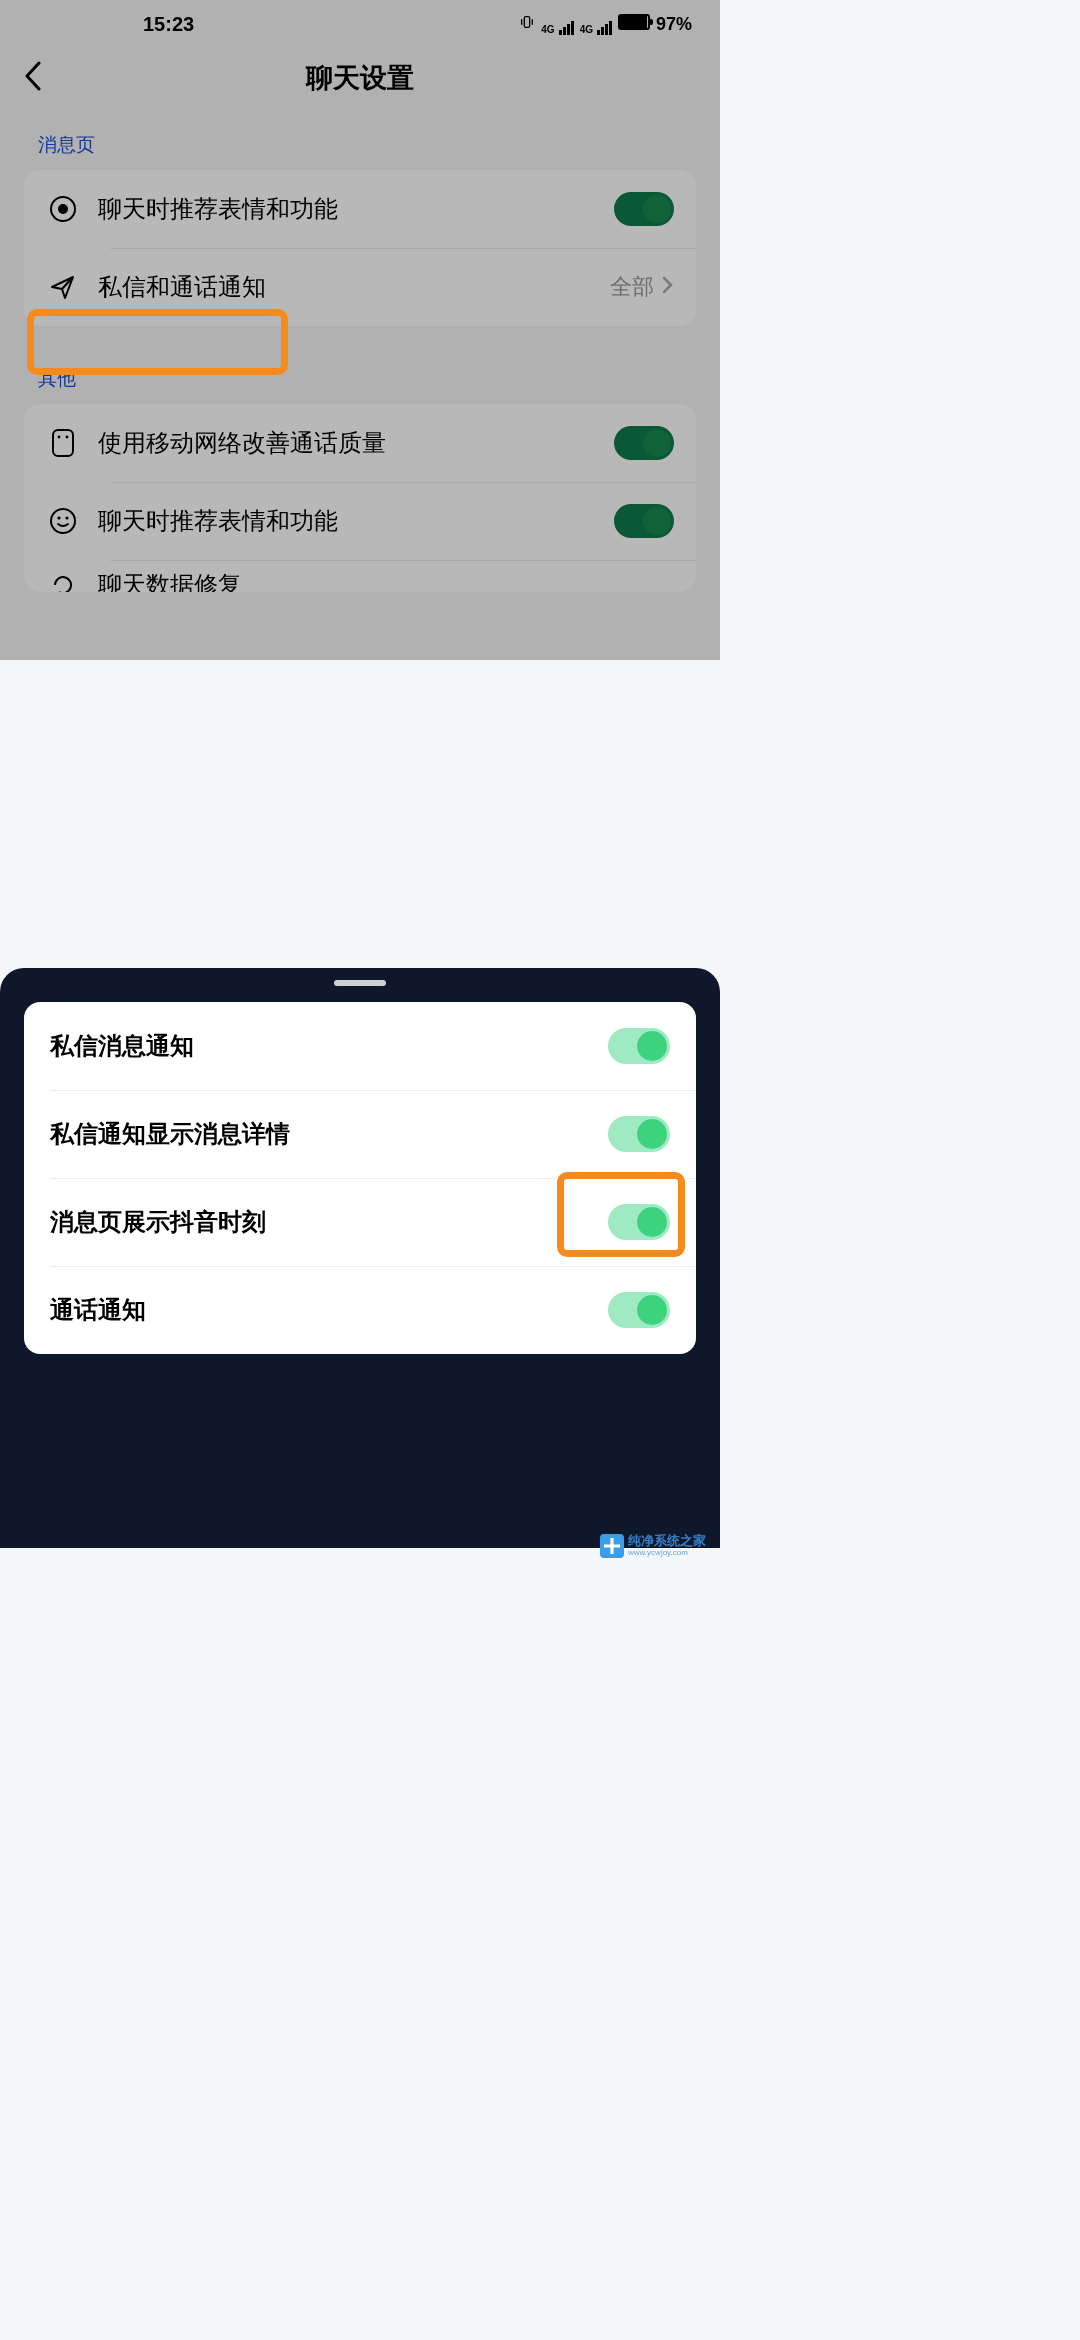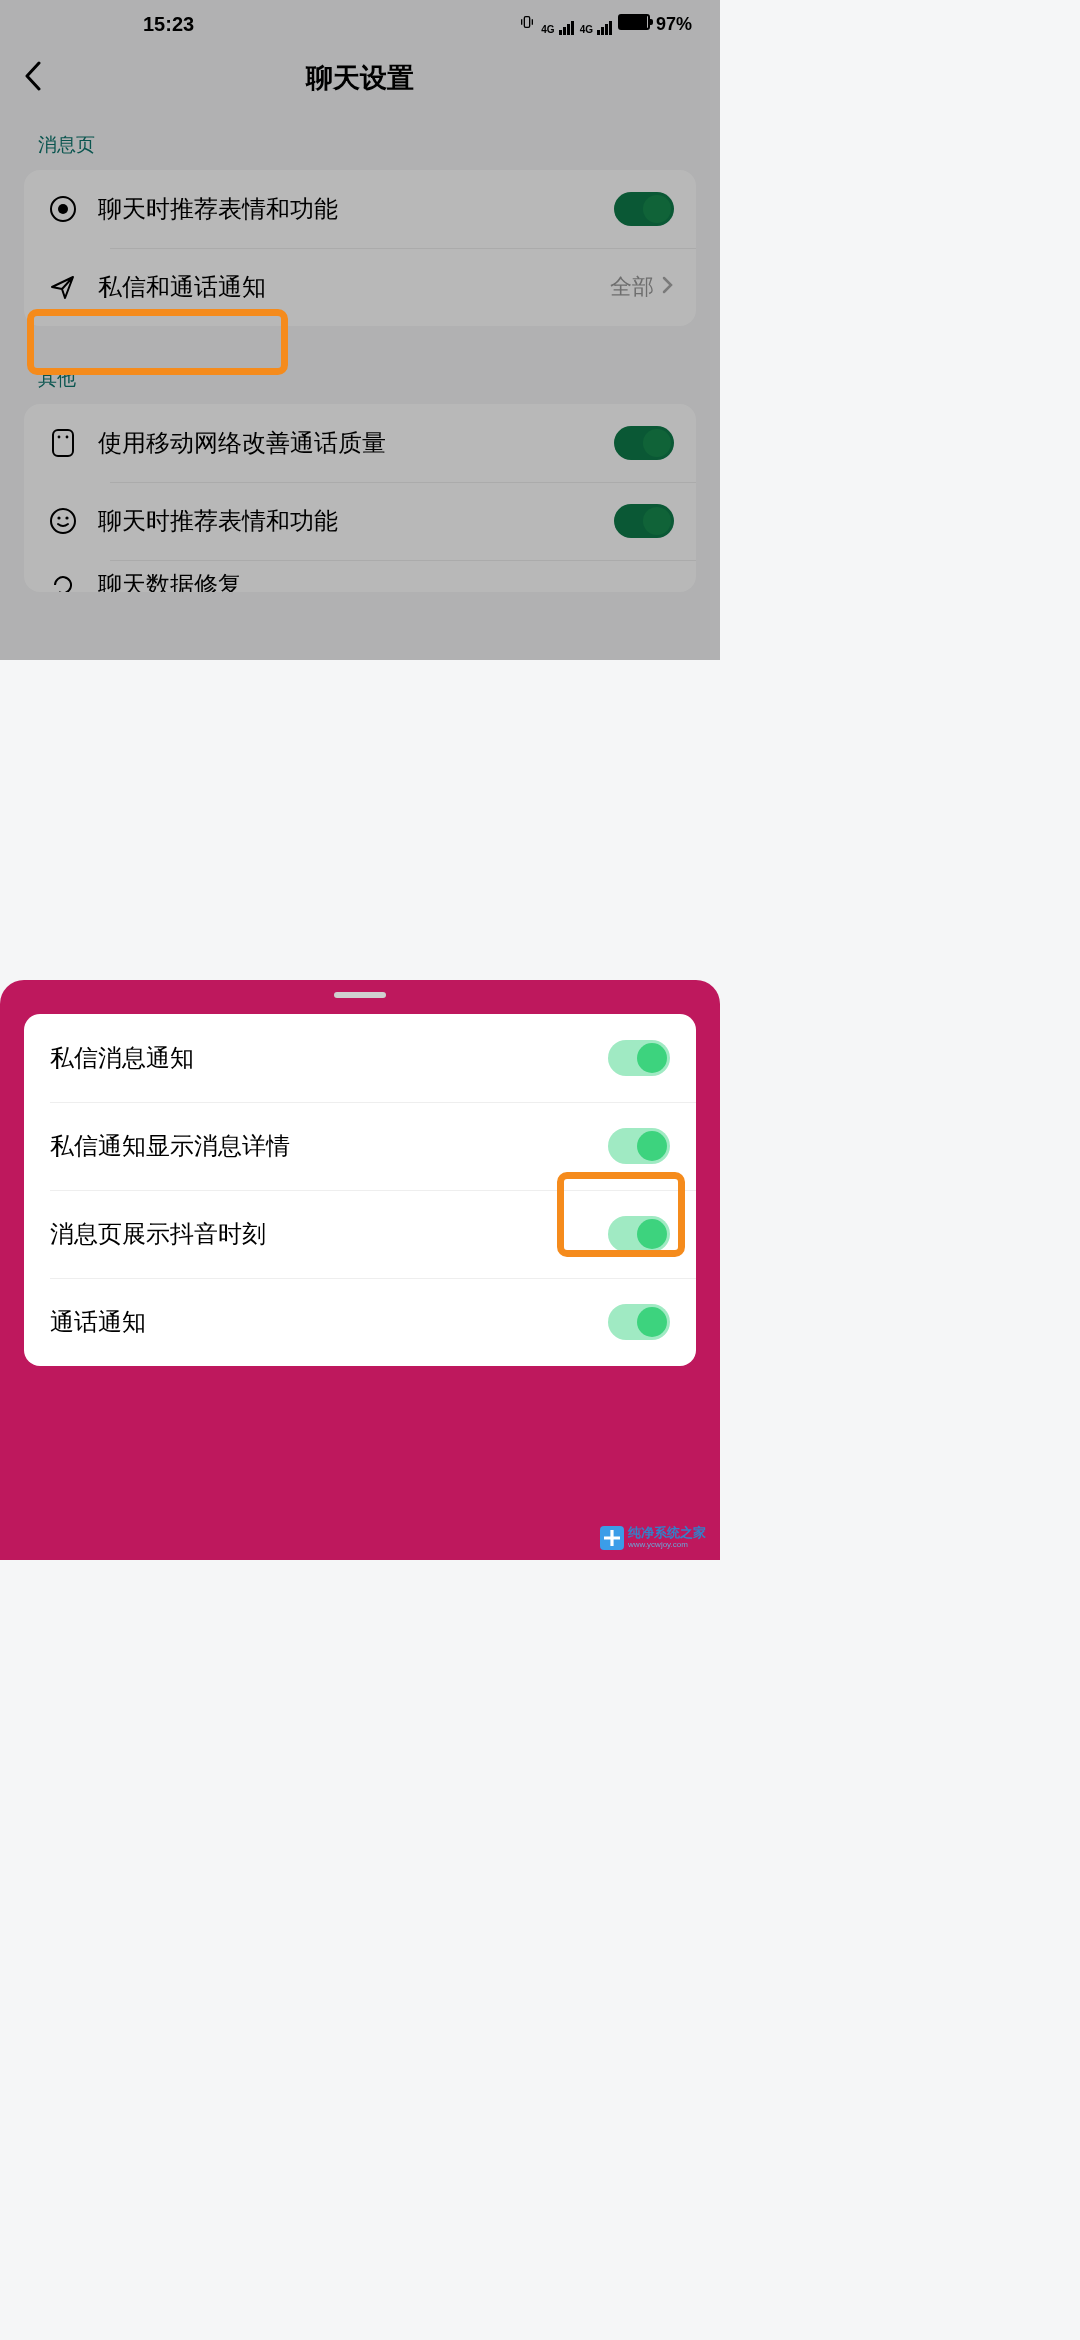--- a/index.html
+++ b/index.html
@@ -113,21 +113,21 @@
       position: absolute;
       left: 50%;
       transform: translateX(-50%);
       font-size: 27px;
       font-weight: 600;
       color: #000;
     }
     .section-label {
       padding: 24px 38px 12px;
       font-size: 19px;
-      color: #0f766e;
+      color: #1d4ed8;
     }
     .card {
       margin: 0 24px;
       background: #fff;
       border-radius: 16px;
       overflow: hidden;
     }
     .row {
       display: flex;
       align-items: center;
@@ -207,28 +207,29 @@
       content: "";
       position: absolute;
       top: 0;
       left: 86px;
       right: 0;
       height: 1px;
       background: #eee;
     }
     .bottom-sheet {
       position: absolute;
-      bottom: 0;
+      bottom: 12px;
       left: 0;
       right: 0;
-      background: #be185d;
+      background: #0f172a;
       border-radius: 24px 24px 0 0;
       z-index: 100;
       padding-top: 12px;
       height: 580px;
+      font-weight: bold;
     }
     .drag-handle {
       width: 52px;
       height: 6px;
       background: #d0d0d0;
       border-radius: 4px;
       margin: 0 auto 16px;
     }
     .sheet-card {
       margin: 0 24px;
@@ -269,21 +270,21 @@
       position: absolute;
       right: 3px;
       top: 3px;
       width: 30px;
       height: 30px;
       border-radius: 50%;
       background: #3dd37e;
     }
     .watermark {
       position: absolute;
-      bottom: 10px;
+      bottom: 2px;
       right: 14px;
       z-index: 200;
       display: flex;
       align-items: center;
       gap: 4px;
     }
     .wm-logo {
       width: 24px;
       height: 24px;
       background: #3b9de8;

